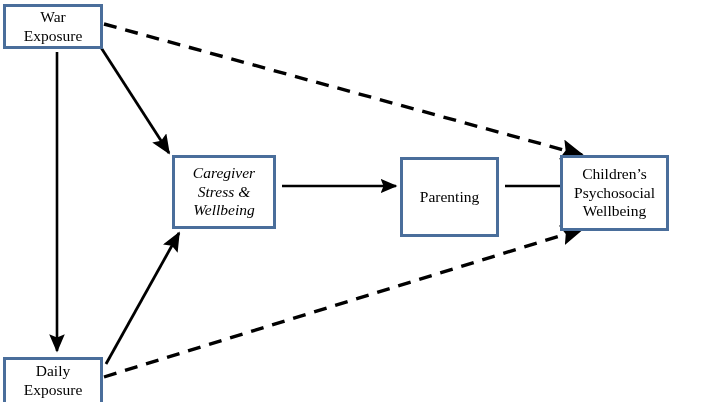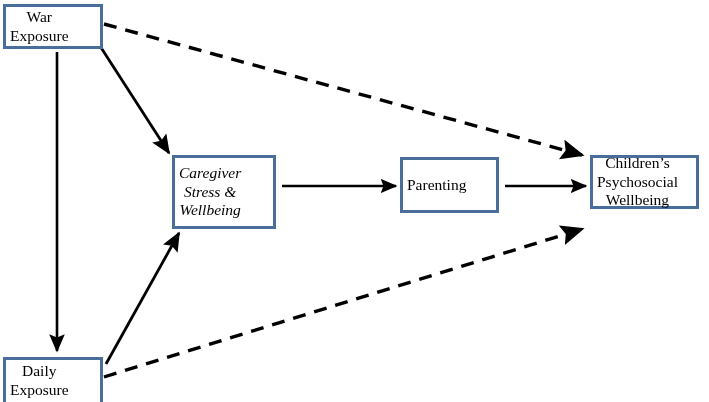--- a/index.html
+++ b/index.html
@@ -24,36 +24,37 @@
     width: 709px;
     height: 402px;
   }
   .node {
     position: absolute;
     box-sizing: border-box;
     background: #ffffff;
     border: 3px solid #4A6E9B;
     display: flex;
     align-items: center;
+    justify-content: center;
     text-align: center;
     z-index: 5;
   }
   .node-label {
     display: block;
     color: #000000;
     font-size: 15.5px;
     line-height: 1.22;
     white-space: pre-line;
     padding: 0 4px;
   }
   #node-war-exposure   { left: 3px;   top: 4px;   width: 100px; height: 45px; }
   #node-daily-stressors{ left: 3px;   top: 357px; width: 100px; height: 48px; }
   #node-caregiver      { left: 172px; top: 155px; width: 104px; height: 74px; font-style: italic; }
-  #node-parenting      { left: 400px; top: 157px; width: 99px;  height: 56px; }
-  #node-children       { left: 590px; top: 155px; width: 109px; height: 54px; }
+  #node-parenting      { left: 400px; top: 157px; width: 99px;  height: 80px; }
+  #node-children       { left: 560px; top: 155px; width: 109px; height: 76px; }
 </style>
 </head>
 <body>
 
 <div id="diagram-root">
 
   <svg id="edge-layer" viewBox="0 0 709 402" xmlns="http://www.w3.org/2000/svg">
     <defs>
       <marker id="arrowhead" markerWidth="8" markerHeight="8" refX="6.4" refY="3" orient="auto" markerUnits="strokeWidth">
         <path d="M0,0 L7,3 L0,6 L1.2,3 Z" fill="#000000"></path>

